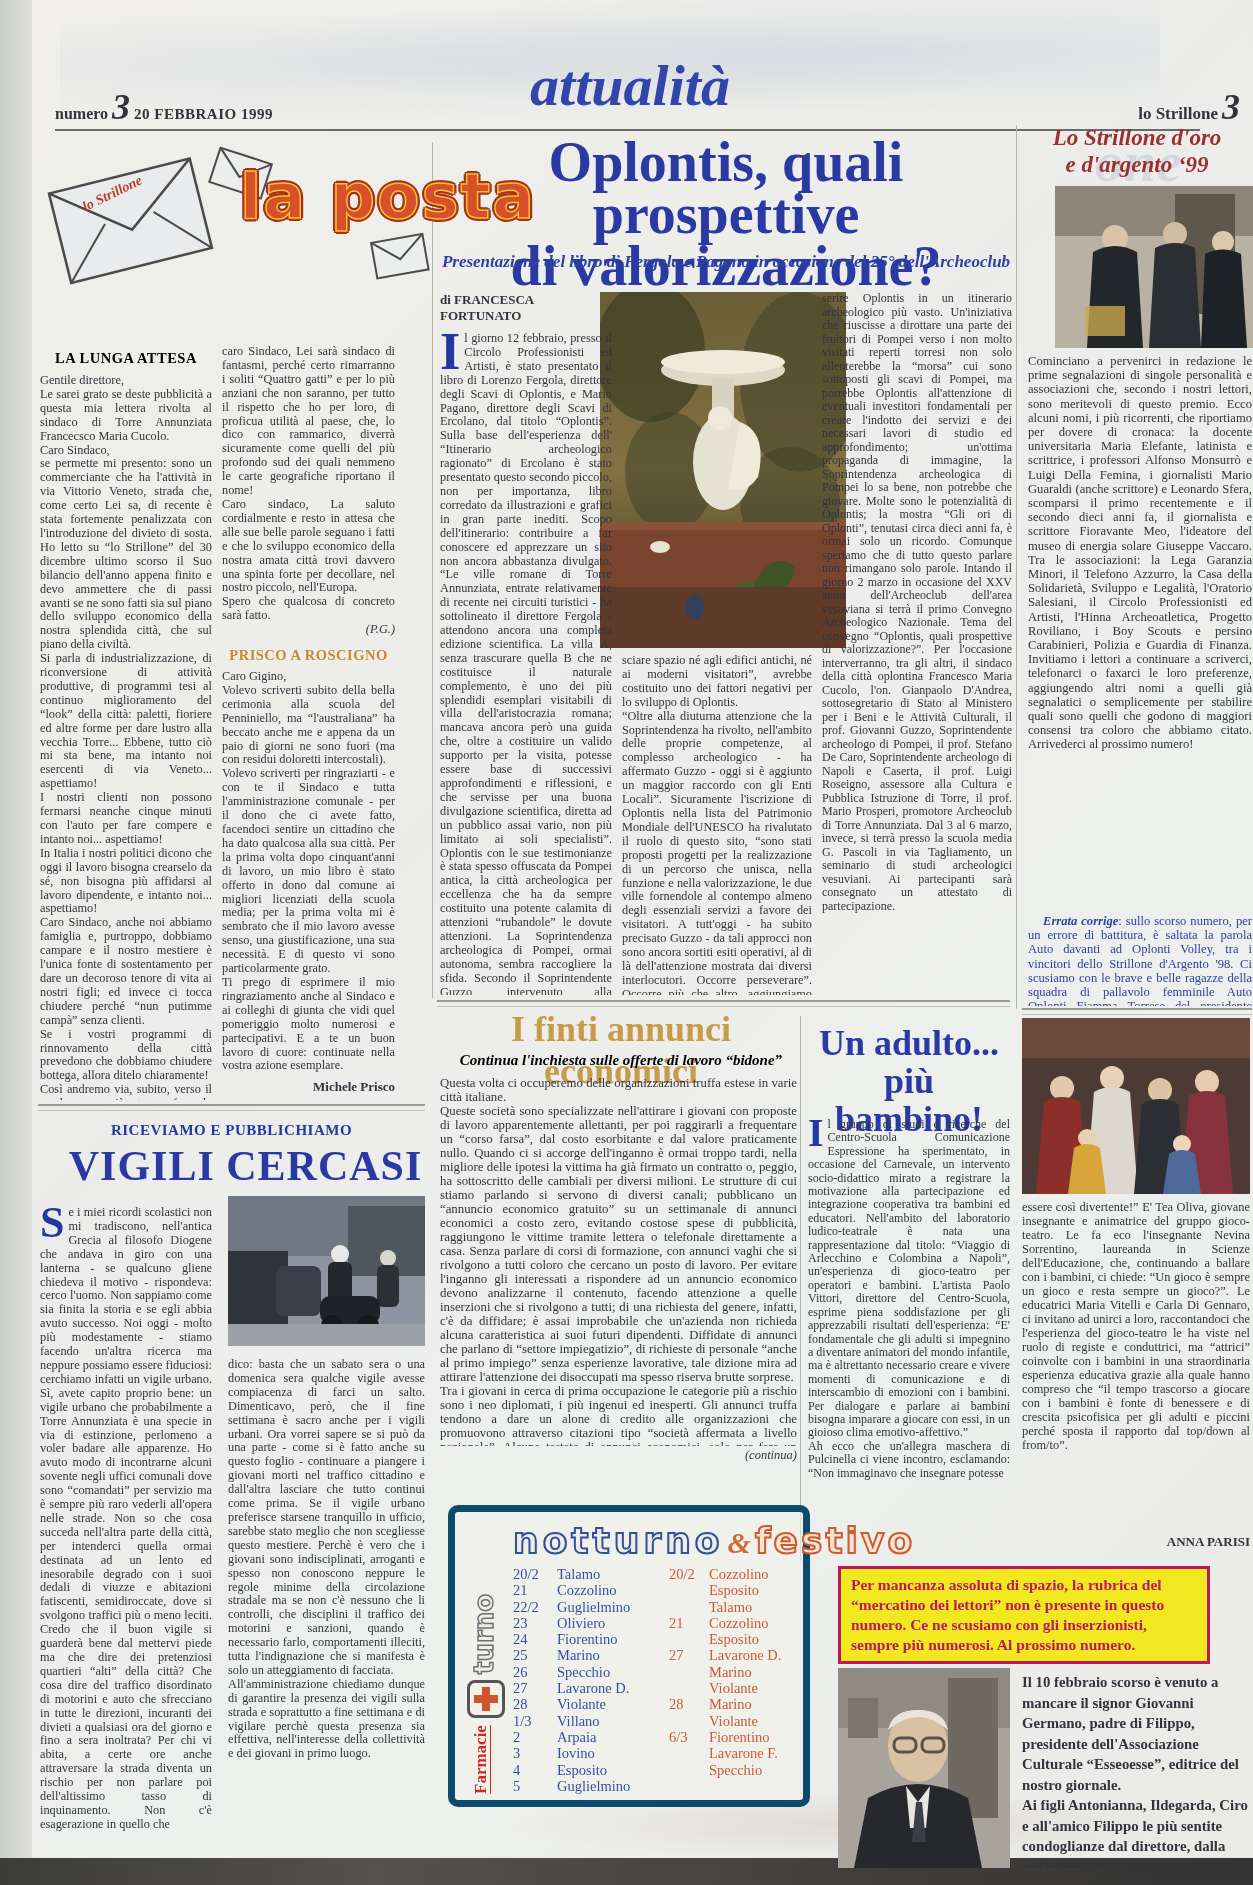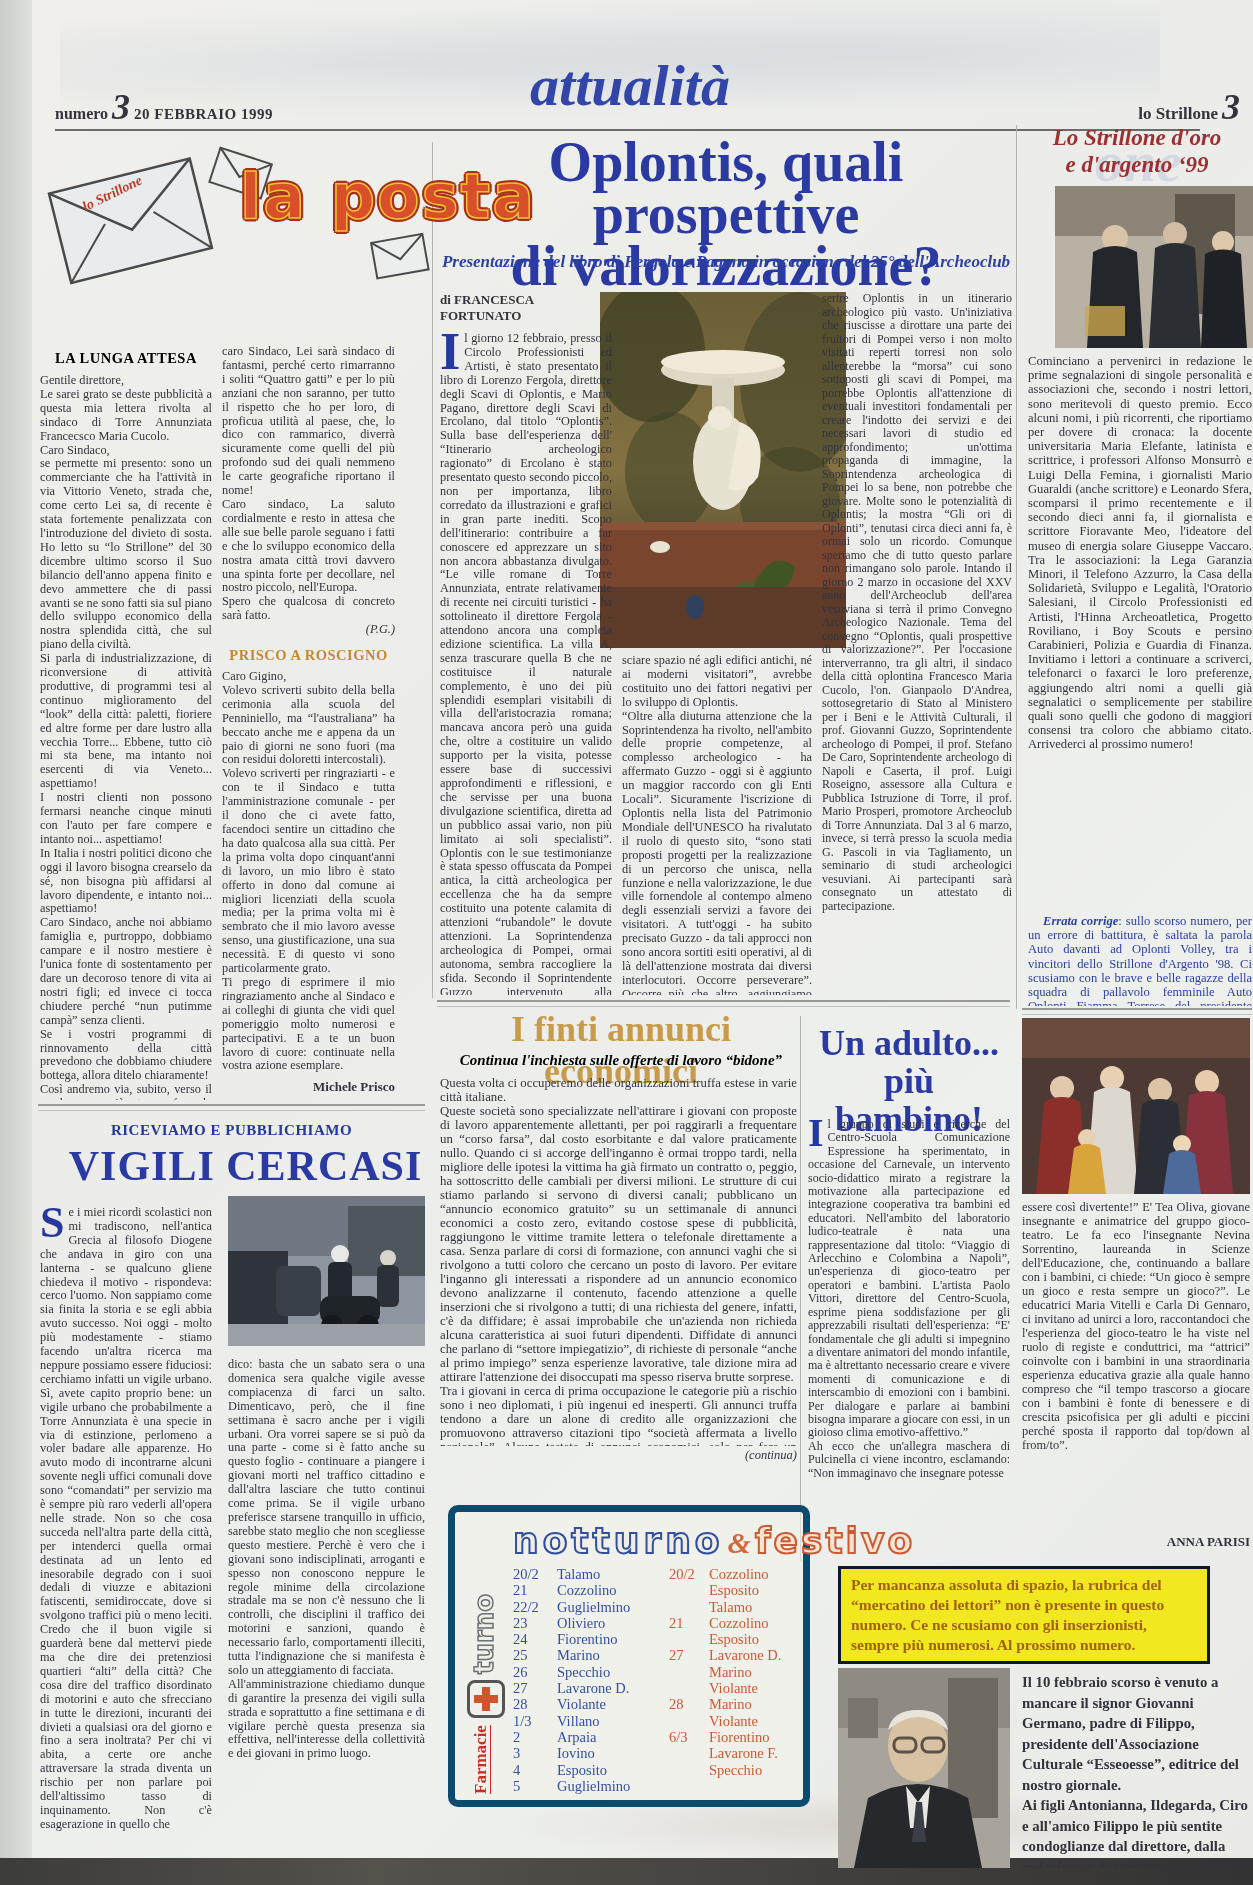--- a/index.html
+++ b/index.html
@@ -24,21 +24,21 @@
   .photo{background:#888;}
   .laposta-logo{font-family:"DejaVu Sans",sans-serif;font-weight:bold;font-size:62px;letter-spacing:2px;
       color:#d94f2b;-webkit-text-stroke:1.5px #f2c430;
       text-shadow:-3px 0 #a8301c,3px 0 #a8301c,0 -3px #a8301c,0 3px #a8301c,-2px -2px #a8301c,2px 2px #a8301c,-2px 2px #a8301c,2px -2px #a8301c;}
   .outline-blue{font-family:"DejaVu Sans",sans-serif;font-weight:bold;
       color:#efede4;-webkit-text-stroke:2px #33509e;letter-spacing:4px;}
   .outline-orange{font-family:"DejaVu Sans",sans-serif;font-weight:bold;
       color:#f4e4d2;-webkit-text-stroke:2px #cc5a33;letter-spacing:3px;}
   .pharm-col{font-weight:normal;font-size:14.5px;line-height:16.3px;}
   .rail{font-family:"DejaVu Sans",sans-serif;font-weight:bold;writing-mode:vertical-rl;transform:rotate(180deg);}
-  .notice{background:#f2e81f;border:3px solid #0f172a;color:#a16207;font-weight:bold;
+  .notice{background:#f2e81f;border:3px solid #be185d;color:#be185d;font-weight:bold;
           font-size:15.5px;line-height:20px;padding:6px 10px;}
   .errata{color:#2d41a5;}
 </style>
 </head>
 <body>
 
 <div class="paper"></div>
 
 <div class="abs ghost" style="left:0;top:0;width:32px;height:1885px;background:linear-gradient(90deg,#c9cdc9,#dfe0dc);"></div>
 <div class="abs ghost" style="left:0;top:1858px;width:1253px;height:27px;background:linear-gradient(90deg,#3c3c3a,#55514b 30%,#403e3c 70%,#333);"></div>

